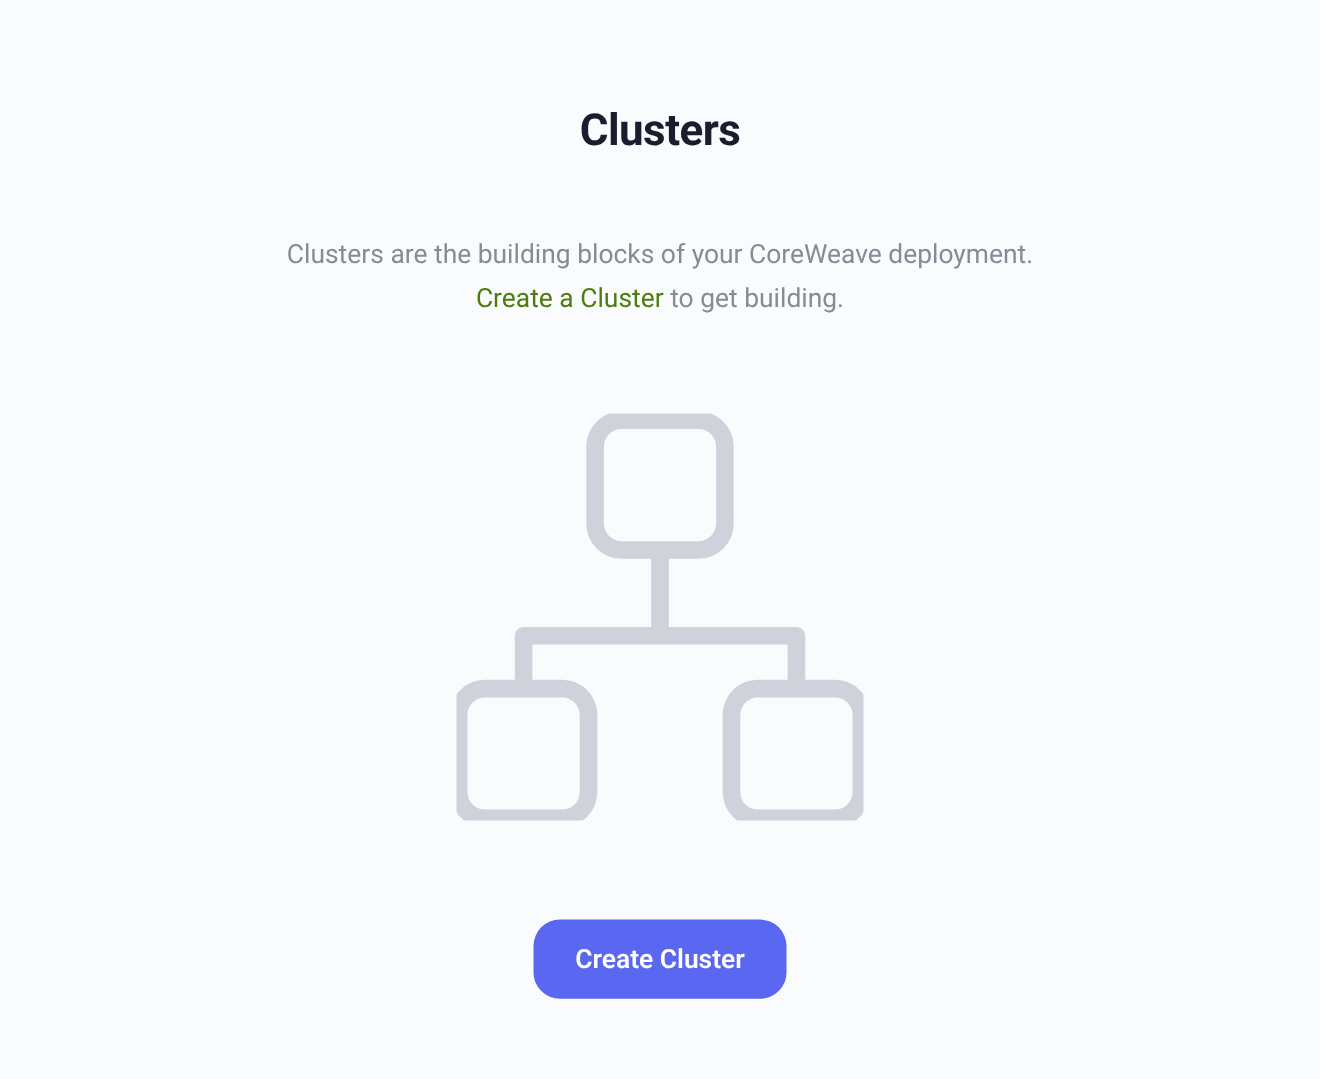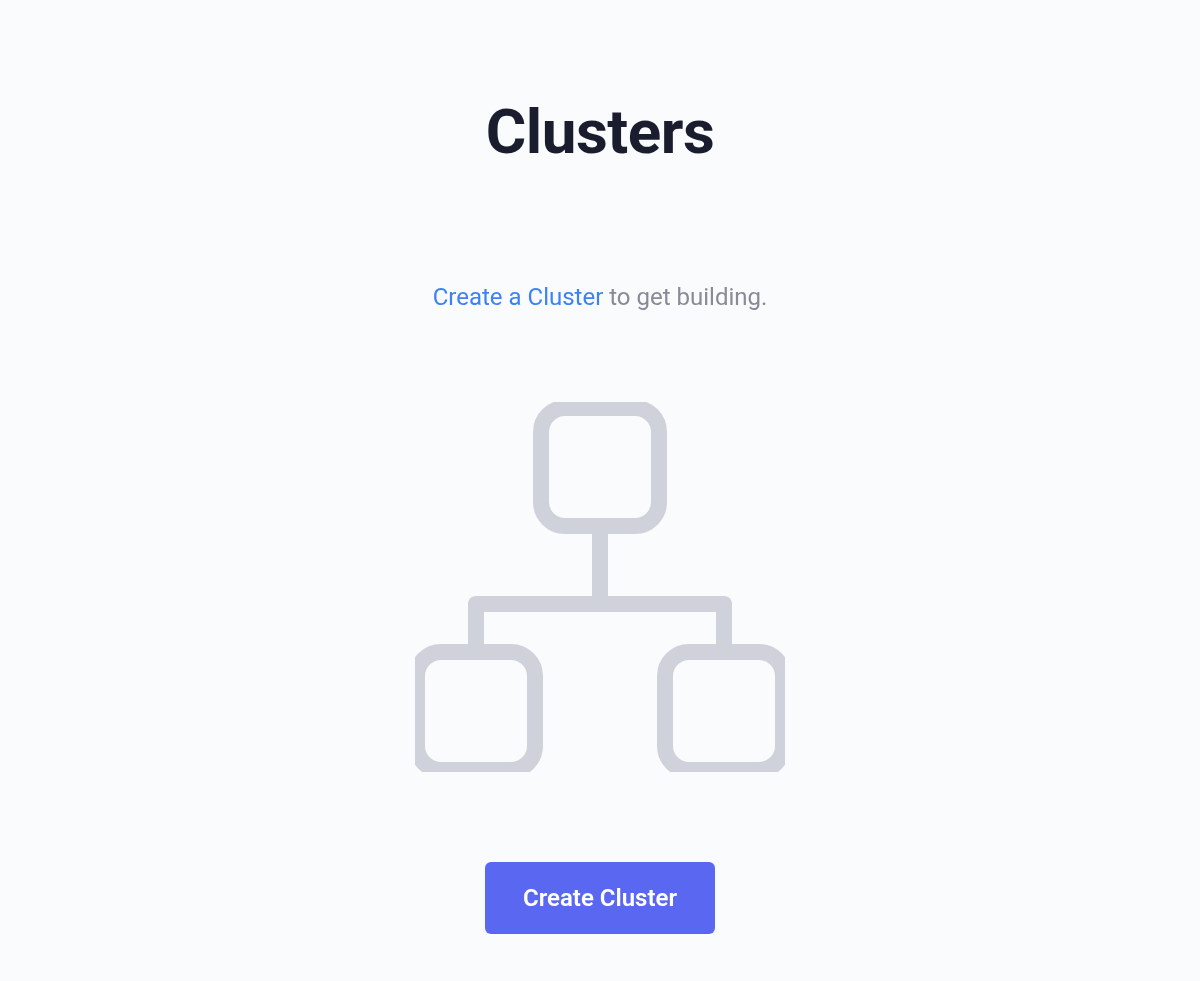--- a/index.html
+++ b/index.html
@@ -11,69 +11,69 @@
       font-family: -apple-system, BlinkMacSystemFont, "Segoe UI", Roboto, Helvetica, Arial, sans-serif;
       background-color: #fafbfd;
       width: 1200px;
       height: 981px;
       display: flex;
       flex-direction: column;
       align-items: center;
       padding-top: 95px;
     }
     .page-title {
-      font-size: 62px;
+      font-size: 40px;
       font-weight: 700;
       color: #1a1d2e;
       letter-spacing: -0.5px;
       margin-bottom: 70px;
     }
     .description {
       font-size: 24px;
       color: #878b96;
       text-align: center;
       line-height: 1.65;
       font-weight: 400;
       margin-bottom: 85px;
     }
     .description .link {
-      color: #3b82f6;
+      color: #4d7c0f;
       cursor: pointer;
     }
     .illustration {
       width: 370px;
       height: 370px;
       margin-bottom: 90px;
       display: flex;
       justify-content: center;
       align-items: center;
     }
     .illustration svg {
       width: 100%;
       height: 100%;
     }
     .create-button {
       background-color: #5a67f0;
       color: #ffffff;
       border: none;
-      border-radius: 6px;
+      border-radius: 24px;
       padding: 22px 38px;
       font-size: 24px;
       font-weight: 600;
       cursor: pointer;
       font-family: inherit;
     }
   </style>
 </head>
 <body>
 
 <h1 class="page-title">Clusters</h1>
 
 <p class="description">
-  <br>
+  <span>Clusters are the building blocks of your CoreWeave deployment.</span><br>
   <span class="link">Create a Cluster</span><span> to get building.</span>
 </p>
 
 <div class="illustration">
   <svg viewBox="0 0 370 370" fill="none" xmlns="http://www.w3.org/2000/svg">
 
     <rect x="126" y="6" width="118" height="118" rx="24" stroke="#d0d2db" stroke-width="16"></rect>
 
     <line x1="185" y1="124" x2="185" y2="202" stroke="#d0d2db" stroke-width="16"></line>
 

